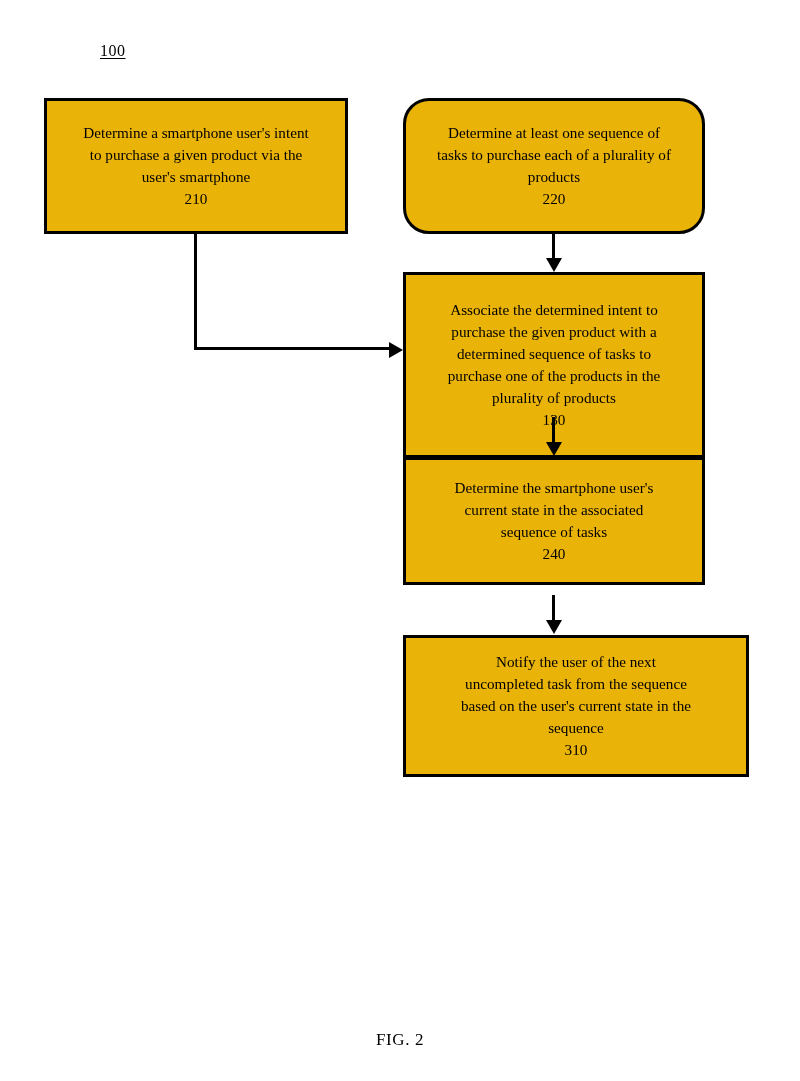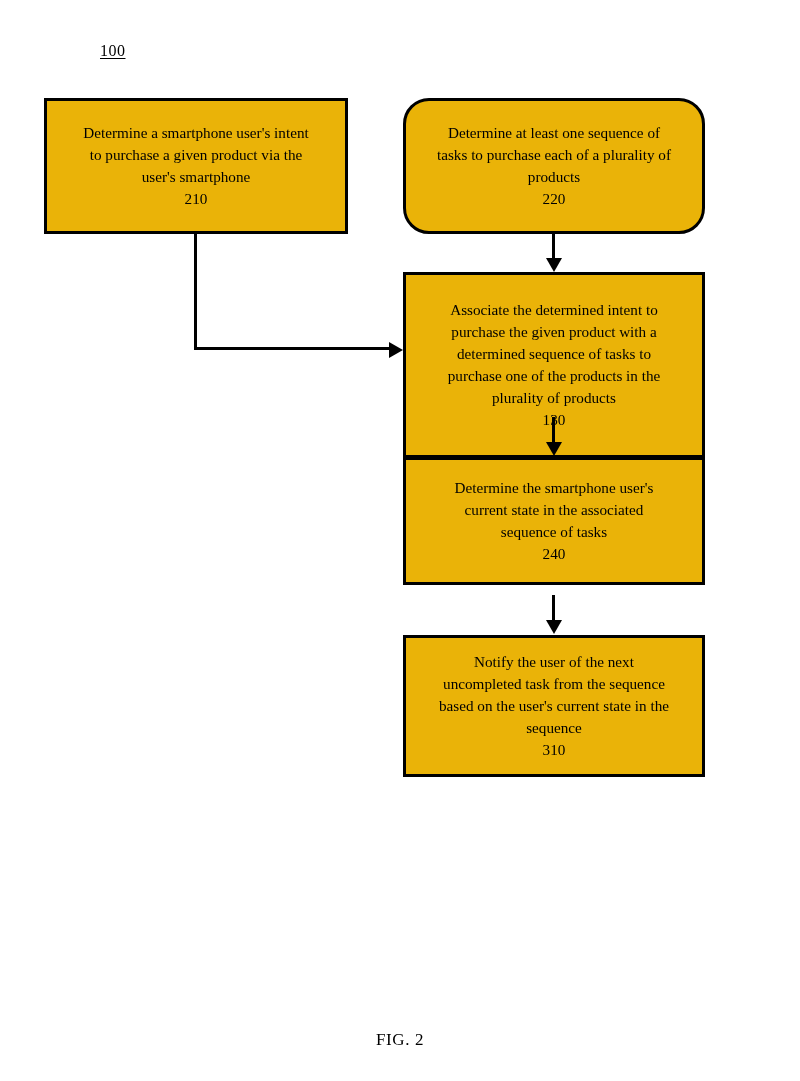--- a/index.html
+++ b/index.html
@@ -120,21 +120,21 @@
     <div class="box-num">130</div>
   </div>
 
   <div class="box" style="left:403px; top:457px; width:302px; height:128px;">
     <div class="box-text">Determine the smartphone user's
 current state in the associated
 sequence of tasks</div>
     <div class="box-num">240</div>
   </div>
 
-  <div class="box" style="left:403px; top:635px; width:302px; height:142px;">
+  <div class="box" style="left:403px; top:635px; width:346px; height:142px;">
     <div class="box-text">Notify the user of the next
 uncompleted task from the sequence
 based on the user's current state in the
 sequence</div>
     <div class="box-num">310</div>
   </div>
 
   <div class="conn-v" style="left:194px; top:234px; height:116px;"></div>
   <div class="conn-h" style="left:194px; top:347px; width:195px;"></div>
   <div class="arrow-right" style="left:389px; top:341.5px;"></div>

